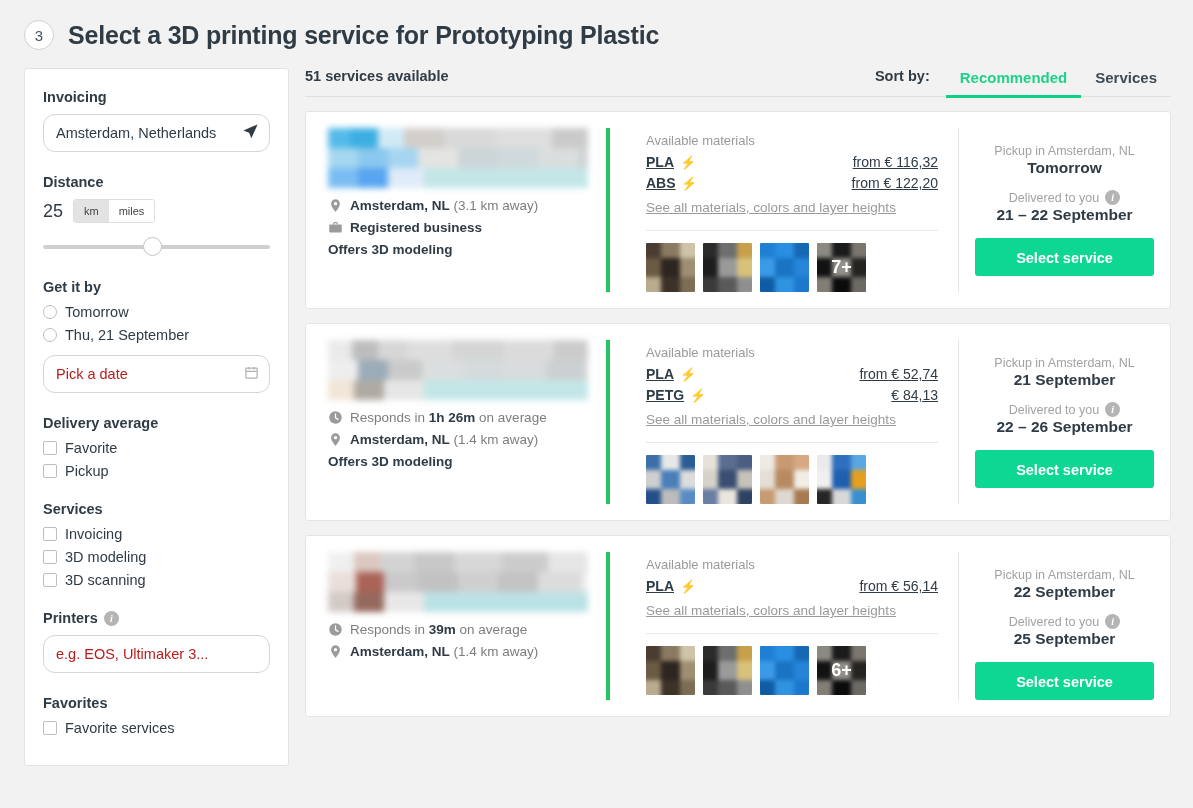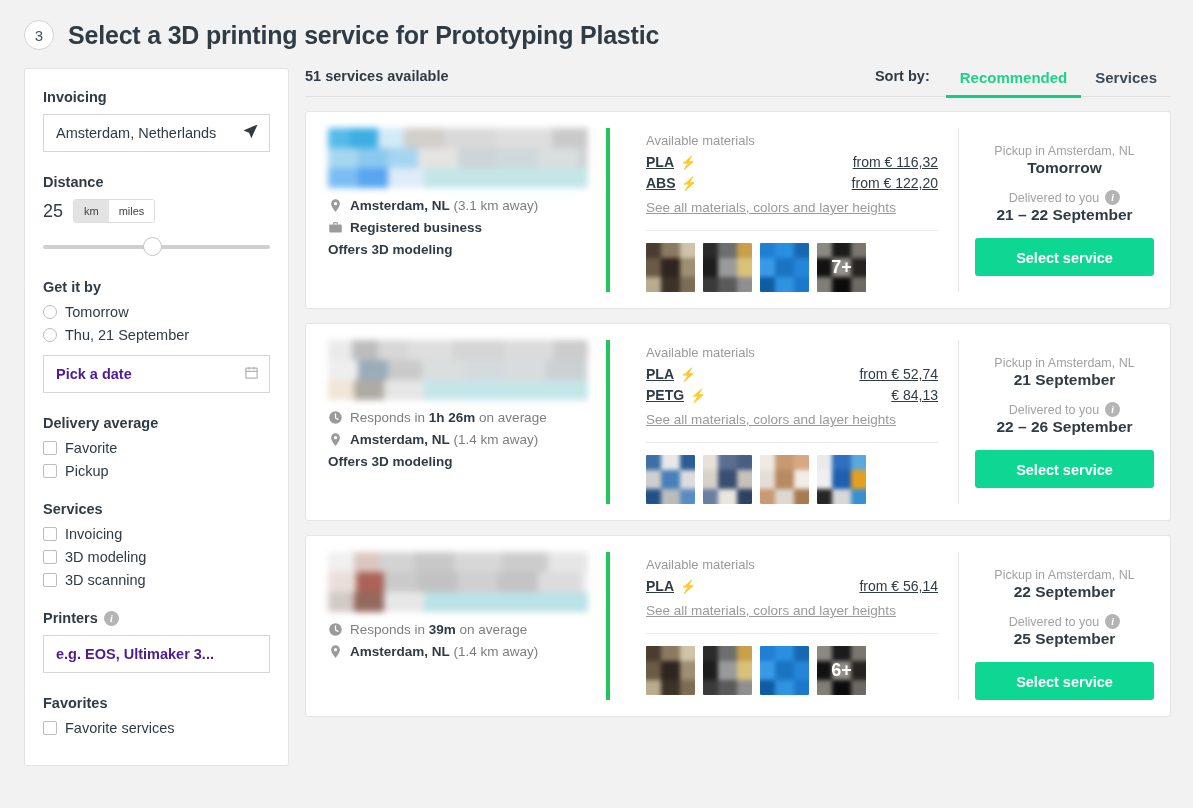--- a/index.html
+++ b/index.html
@@ -29,26 +29,26 @@
   
   .sidebar {
     width: 265px; flex: none; background: #fff;
     border: 1px solid #e3e3e3; border-radius: 3px;
     padding: 20px 18px 22px 18px; margin-right: 16px;
   }
   .f-label { font-size: 14.5px; font-weight: bold; color: #2f3b45; margin: 0 0 9px 0; display: flex; align-items: center; }
   .f-label.mt { margin-top: 22px; }
   .text-input {
     position: relative; width: 100%; height: 38px;
-    border: 1px solid #d5d5d5; border-radius: 0;
+    border: 1px solid #d5d5d5; border-radius: 12px;
     display: flex; align-items: center; padding: 0 10px 0 12px;
     font-size: 14.5px; color: #2f3b45; background: #fff;
   }
   .text-input .val { flex: 1; }
-  .text-input .ph { flex: 1; color: #4c1d95; font-weight: bold; }
+  .text-input .ph { flex: 1; color: #b91c1c; }
 
   .dist-row { display: flex; align-items: center; margin-bottom: 14px; }
   .dist-num { font-size: 18px; color: #2f3b45; margin-right: 10px; }
   .unit-group { display: flex; border: 1px solid #dddddd; border-radius: 3px; overflow: hidden; }
   .unit { font-size: 11px; padding: 5px 10px; background: #fff; color: #444; }
   .unit.active { background: #e3e3e3; }
 
   .slider { position: relative; height: 20px; margin: 6px 0 4px 0; }
   .slider .track { position: absolute; top: 8px; left: 0; right: 0; height: 4px; background: #cfcfcf; border-radius: 2px; }
   .slider .thumb {

